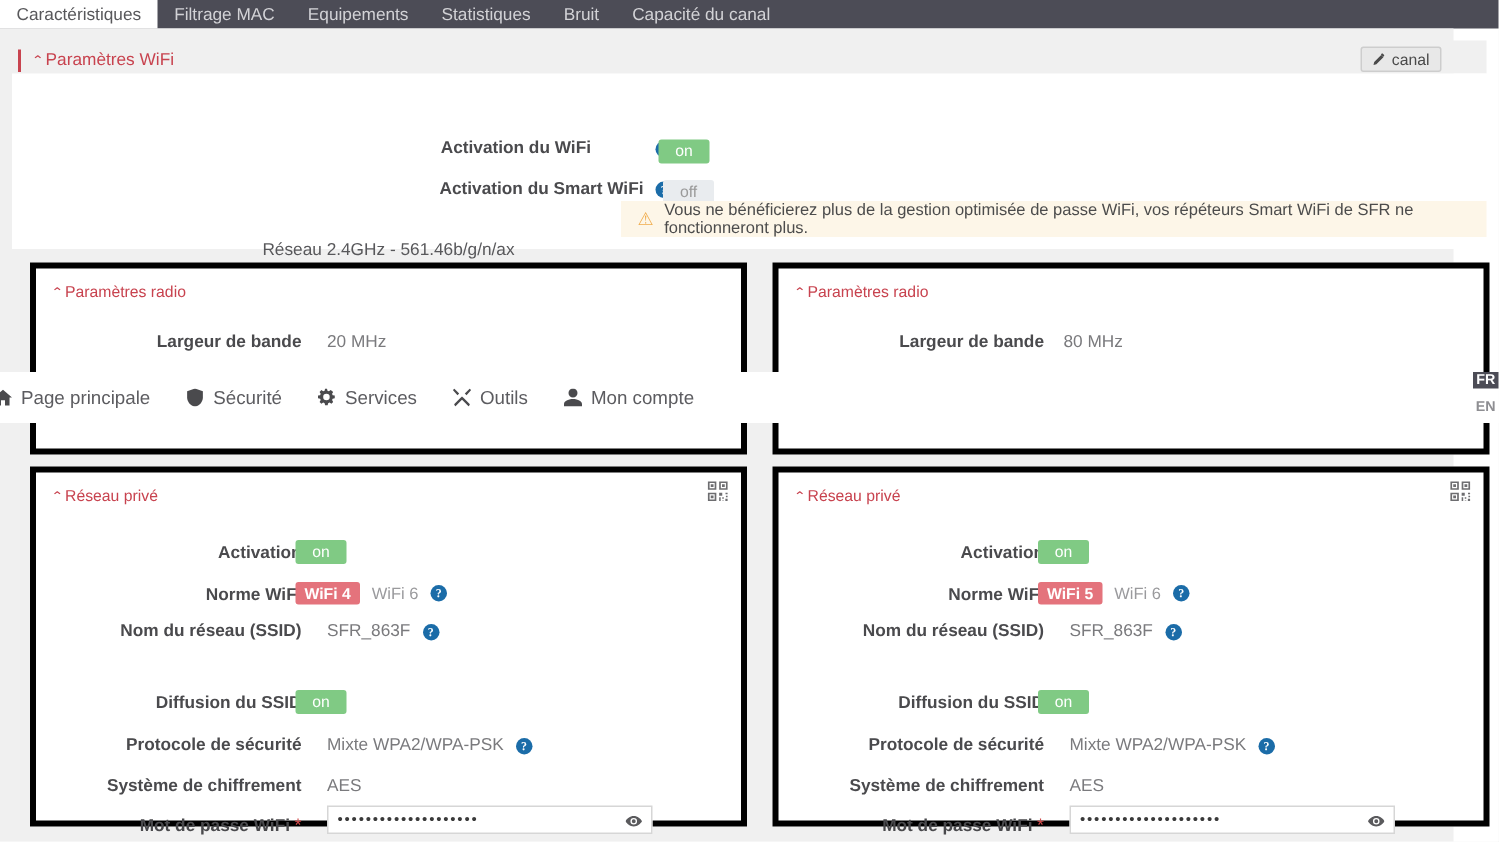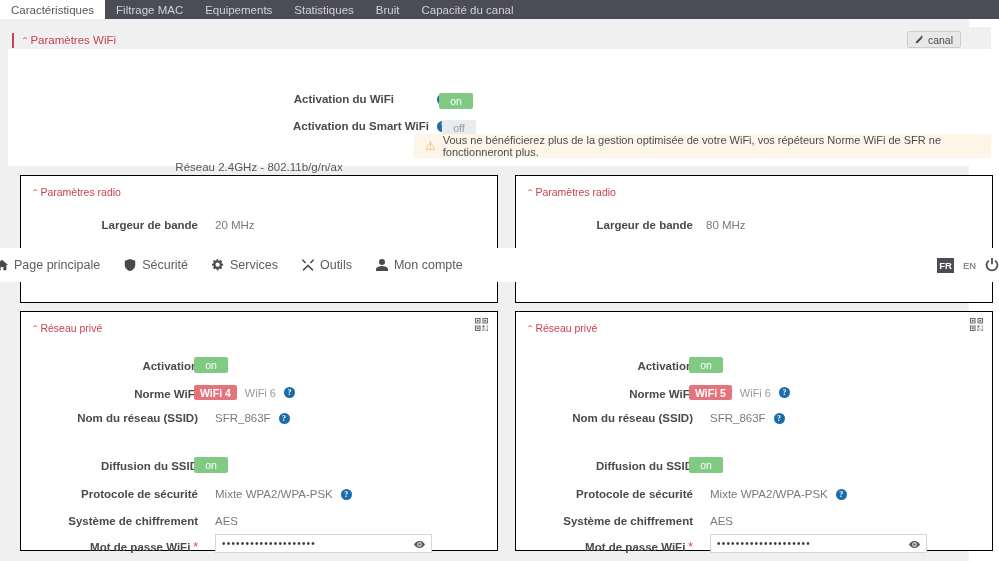--- a/index.html
+++ b/index.html
@@ -123,21 +123,21 @@
     position: absolute;
     font-size: 11.5px;
     color: #58585b;
     text-align: center;
   }
 
   
   .card {
     position: absolute;
     background: #ffffff;
-    border: 1px solid #000000;
+    border: 4px solid #000000;
   }
   .card-title {
     position: absolute; top: 10px; left: 10px;
     font-size: 10.5px;
     color: #c8434f;
   }
 
   .qr-ico {
     position: absolute; top: 5px; right: 8px;
     width: 15px; height: 15px; cursor: pointer;
@@ -179,21 +179,21 @@
     display: flex; align-items: center; gap: 6px;
     font-size: 12.5px; color: #5c5c60;
     margin-right: 24px;
     cursor: pointer;
     white-space: nowrap;
   }
   .nav-item:first-child { margin-left: -4px; }
   .nav-ico { width: 12px; height: 12px; display:block; fill: #4a4a4d; }
   .nav-right {
     position: absolute; right: 0; top: 0; height: 34px;
-    display: flex; align-items: center; gap: 7px;
+    display: flex; gap: 7px; flex-direction: column;
   }
   .lang {
     display: inline-flex; align-items: center; justify-content: center;
     width: 17px; height: 15px;
     font-size: 9.5px; font-weight: bold;
     cursor: pointer;
   }
   .lang.sel { background: #4c4c56; color: #ffffff; }
   .lang.unsel { color: #8e8e92; }
   .power { width: 14px; height: 14px; cursor: pointer; }
@@ -251,24 +251,24 @@
       <span class="f-label">Activation du Smart WiFi</span>
       <span class="help-ico">?</span>
     </div>
     <div class="toggle off" style="position:absolute; top:71px; left:434px;">
         <span>off</span>
       </div>
   </div>
 
   <div class="warn">
     <span class="warn-ico">⚠</span>
-    <span>Vous ne bénéficierez plus de la gestion optimisée de votre WiFi, vos répéteurs Norme WiFi de SFR ne fonctionneront plus.</span>
-  </div>
-
-  <div class="col-head" style="top:142px; left:20px; width:478px;">Réseau 2.4GHz - 802.11b/g/n/ax</div>
+    <span>Vous ne bénéficierez plus de la gestion optimisée de passe WiFi, vos répéteurs Smart WiFi de SFR ne fonctionneront plus.</span>
+  </div>
+
+  <div class="col-head" style="top:142px; left:20px; width:478px;">Réseau 2.4GHz - 561.46b/g/n/ax</div>
 
   <div class="card" style="top:156px; left:20px; width:478px; height:128px;">
     <div class="card-title"><span class="caret">⌃</span><span>Paramètres radio</span></div>
     <div style="position:absolute; top:43px; left:0; width:177px; text-align:right;" class="f-label">Largeur de bande</div>
     <div class="val" style="position:absolute; top:43px; left:194px;">20 MHz</div>
     <div style="position:absolute; top:86px; left:213px; width:16px; height:7px; background:#3b7fa6;"></div>
   </div>
 
   <div class="card" style="top:156px; left:515px; width:478px; height:128px;">
     <div class="card-title"><span class="caret">⌃</span><span>Paramètres radio</span></div>

